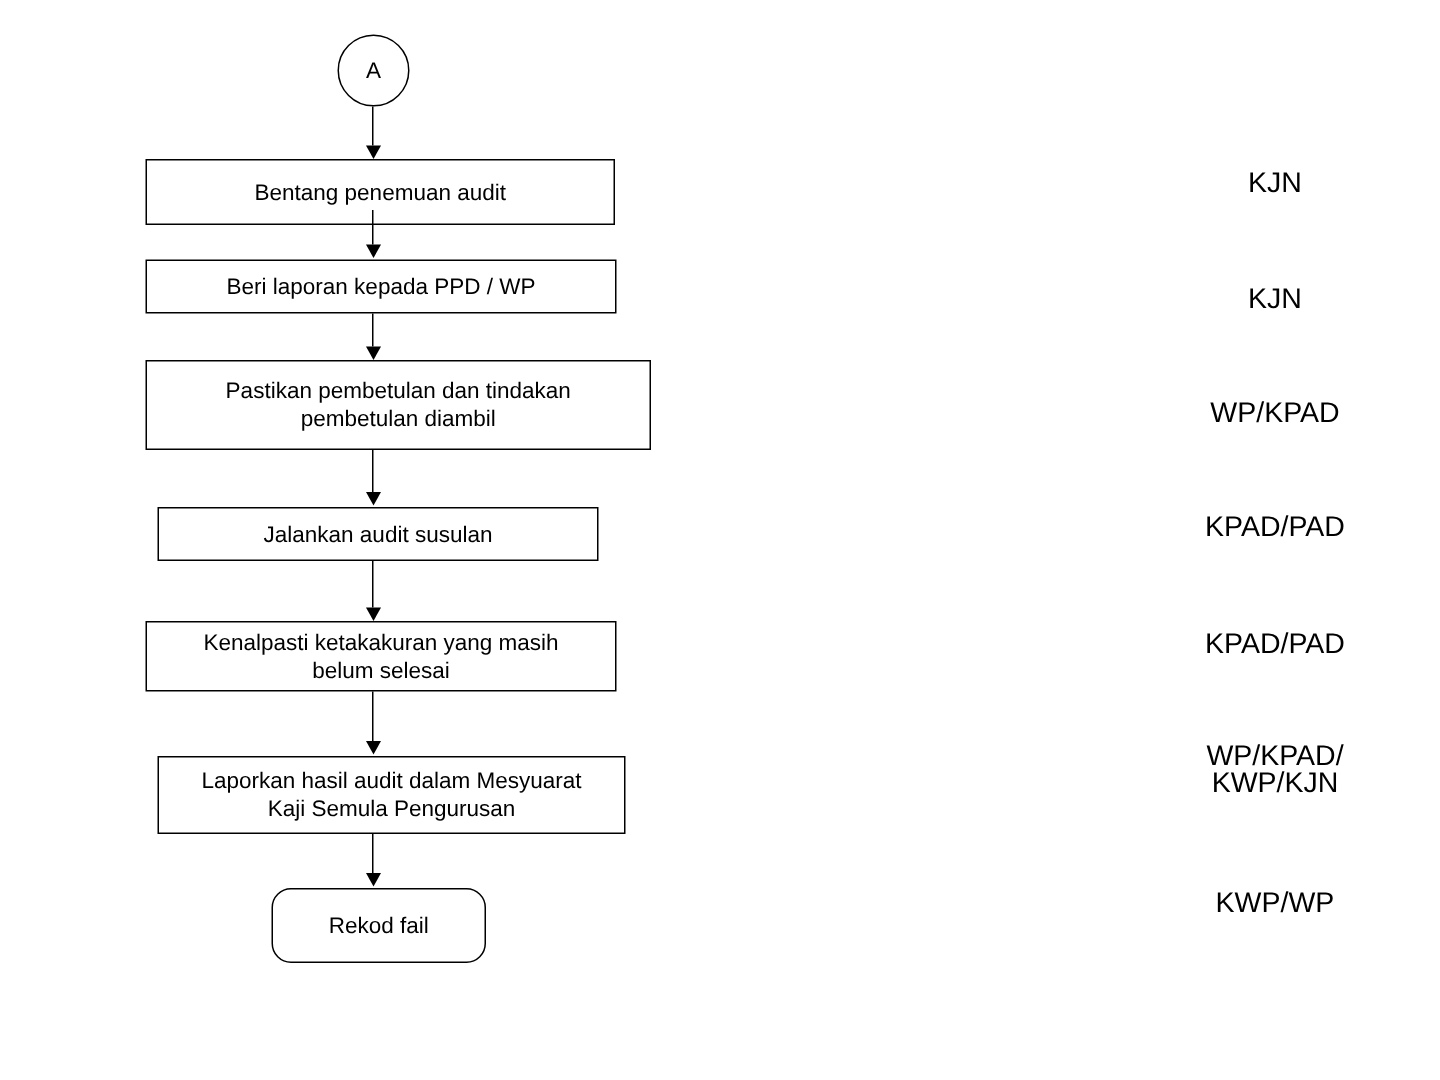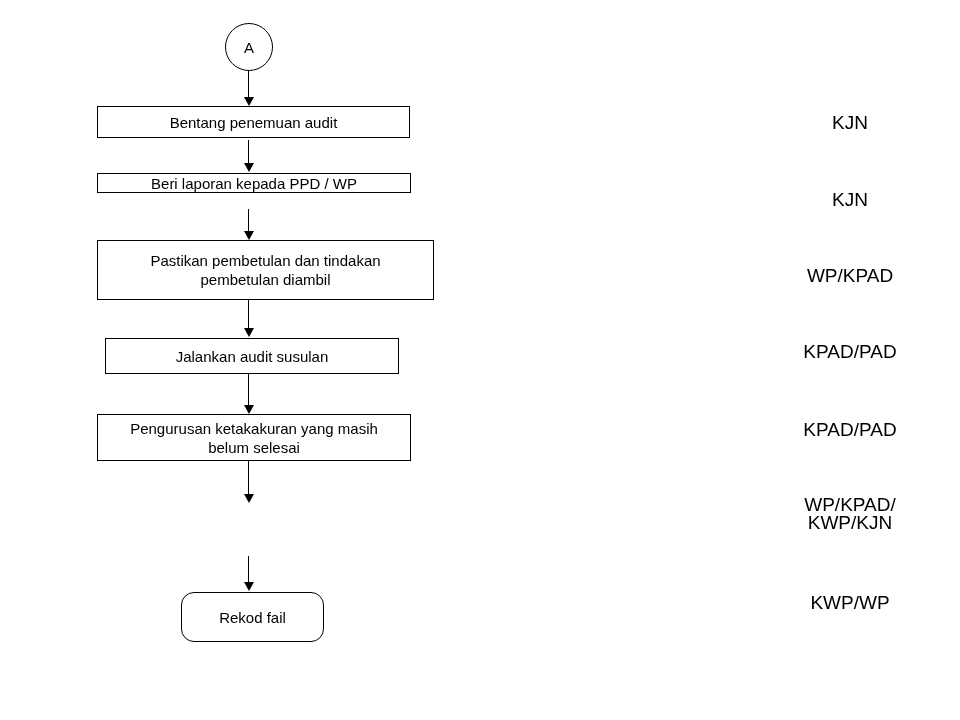--- a/index.html
+++ b/index.html
@@ -67,28 +67,28 @@
 
 <div class="canvas">
 
   <div class="node circle" style="left:225px; top:23px; width:48px; height:48px;">
     <span>A</span>
   </div>
 
   <div class="vline" style="left:248px; top:71px; height:26px;"></div>
   <div class="arrowhead" style="left:244px; top:97px;"></div>
 
-  <div class="node" style="left:97px; top:106px; width:313px; height:32px;">
+  <div class="node" style="left:97px; top:106px; width:313px; height:44px;">
     <span>Bentang penemuan audit</span>
   </div>
 
   <div class="vline" style="left:248px; top:140px; height:23px;"></div>
   <div class="arrowhead" style="left:244px; top:163px;"></div>
 
-  <div class="node" style="left:97px; top:173px; width:314px; height:20px;">
+  <div class="node" style="left:97px; top:173px; width:314px; height:36px;">
     <span>Beri laporan kepada PPD / WP</span>
   </div>
 
   <div class="vline" style="left:248px; top:209px; height:22px;"></div>
   <div class="arrowhead" style="left:244px; top:231px;"></div>
 
   <div class="node" style="left:97px; top:240px; width:337px; height:60px;">
     <span>Pastikan pembetulan dan tindakan
 pembetulan diambil</span>
   </div>
@@ -97,27 +97,31 @@
   <div class="arrowhead" style="left:244px; top:328px;"></div>
 
   <div class="node" style="left:105px; top:338px; width:294px; height:36px;">
     <span>Jalankan audit susulan</span>
   </div>
 
   <div class="vline" style="left:248px; top:374px; height:31px;"></div>
   <div class="arrowhead" style="left:244px; top:405px;"></div>
 
   <div class="node" style="left:97px; top:414px; width:314px; height:47px;">
-    <span>Pengurusan ketakakuran yang masih
+    <span>Kenalpasti ketakakuran yang masih
 belum selesai</span>
   </div>
 
   <div class="vline" style="left:248px; top:461px; height:33px;"></div>
   <div class="arrowhead" style="left:244px; top:494px;"></div>
 
+  <div class="node" style="left:105px; top:504px; width:312px; height:52px;">
+    <span>Laporkan hasil audit dalam Mesyuarat
+Kaji Semula Pengurusan</span>
+  </div>
 
   <div class="vline" style="left:248px; top:556px; height:26px;"></div>
   <div class="arrowhead" style="left:244px; top:582px;"></div>
 
   <div class="node terminator" style="left:181px; top:592px; width:143px; height:50px;">
     <span>Rekod fail</span>
   </div>
 
 
   <div class="tindakan-label" style="top:114px;">KJN</div>

